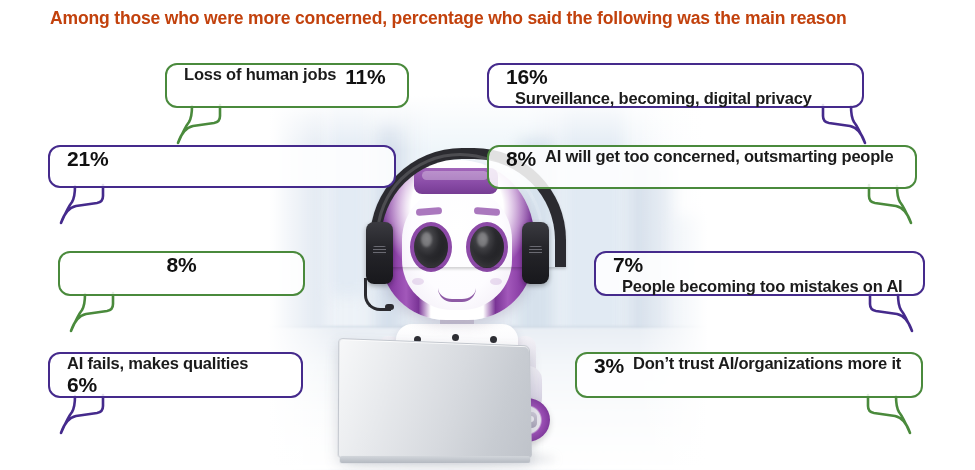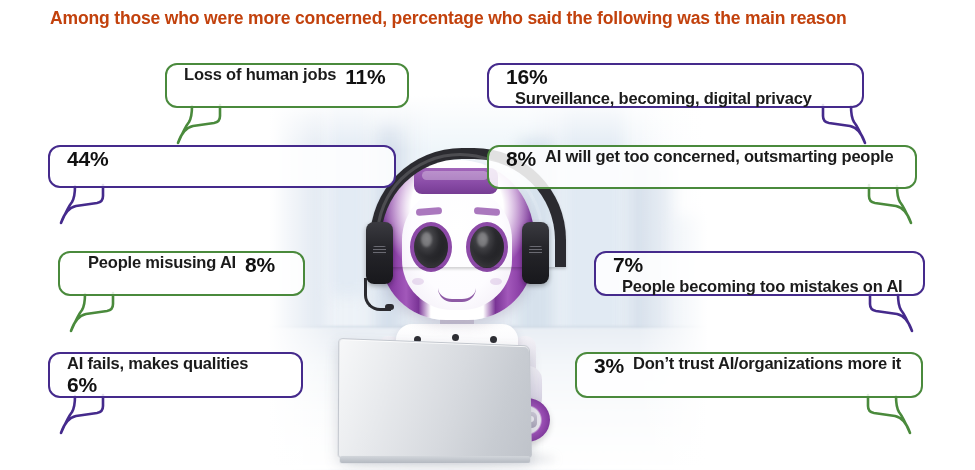--- a/index.html
+++ b/index.html
@@ -218,28 +218,27 @@
   </svg>
   <div class="bubble green pad-l" style="left:165px;top:63px;width:244px;height:45px;">
     <span class="txt gap-r">Loss of human jobs</span>
     <span class="pct">11%</span>
   </div>
 
   <svg class="tail" style="left:55px;top:182px;" viewBox="0 0 56 46">
     <path d="M48 3 L48 14 Q48 20 42 21 L21 24 Q11 26 6 41 Q13 25 17 20 Q20 15 20 4" fill="#ffffff" stroke="#452a8c" stroke-width="2.6" stroke-linejoin="round" stroke-linecap="round"></path>
   </svg>
   <div class="bubble purple pad-l" style="left:48px;top:145px;width:348px;height:43px;">
-    <span class="pct">44%</span>
+    <span class="pct">21%</span>
   </div>
 
   <svg class="tail" style="left:65px;top:290px;" viewBox="0 0 56 46">
     <path d="M48 3 L48 14 Q48 20 42 21 L21 24 Q11 26 6 41 Q13 25 17 20 Q20 15 20 4" fill="#ffffff" stroke="#4a8a3c" stroke-width="2.6" stroke-linejoin="round" stroke-linecap="round"></path>
   </svg>
   <div class="bubble green" style="left:58px;top:251px;width:247px;height:45px;justify-content:center;">
-    <span class="txt gap-r">People misusing AI</span>
     <span class="pct">8%</span>
   </div>
 
   <svg class="tail" style="left:55px;top:392px;" viewBox="0 0 56 46">
     <path d="M48 3 L48 14 Q48 20 42 21 L21 24 Q11 26 6 41 Q13 25 17 20 Q20 15 20 4" fill="#ffffff" stroke="#452a8c" stroke-width="2.6" stroke-linejoin="round" stroke-linecap="round"></path>
   </svg>
   <div class="bubble purple pad-l" style="left:48px;top:352px;width:255px;height:46px;">
     <span class="txt gap-r">AI fails, makes qualities</span>
     <span class="pct">6%</span>
   </div>

